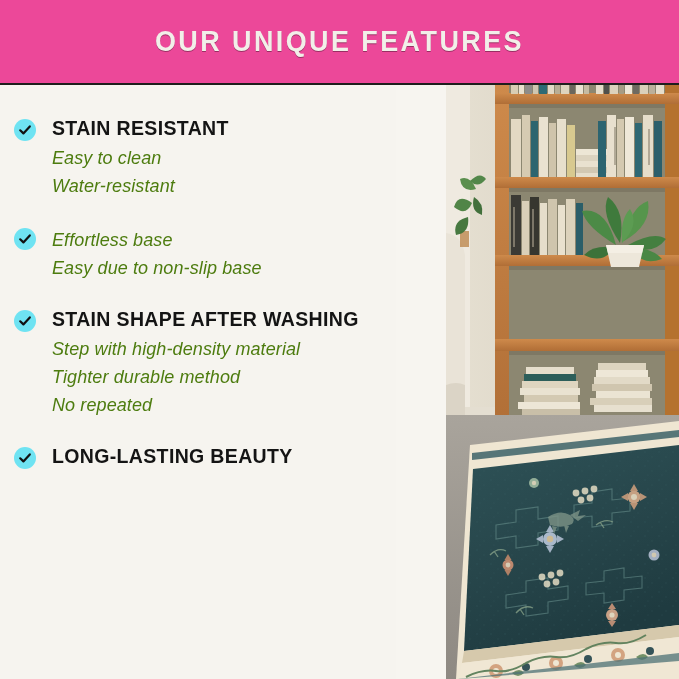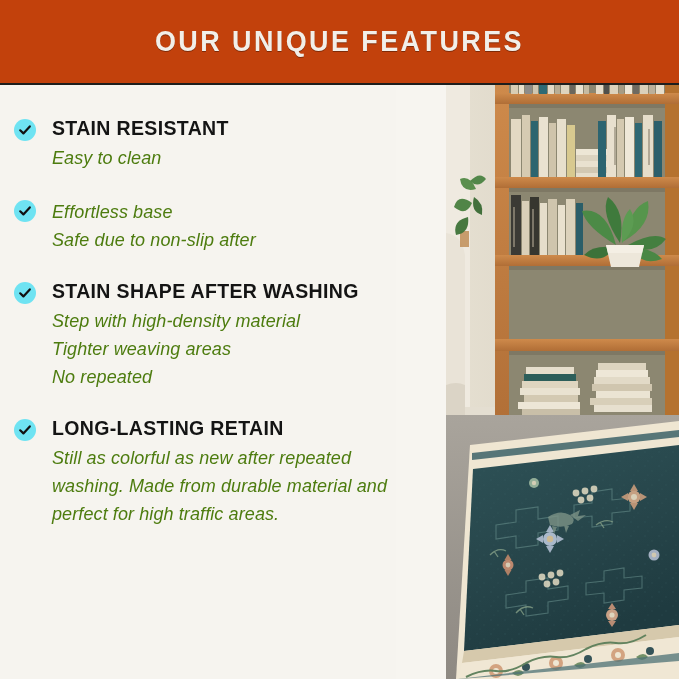--- a/index.html
+++ b/index.html
@@ -15,21 +15,21 @@
     font-family: "Liberation Sans", sans-serif;
     background: #F7F5F0;
   }
 
   
   #header-bar {
     position: absolute;
     left: 0; top: 0;
     width: 679px;
     height: 85px;
-    background: #c2410c;
+    background: #ec4899;
     border-bottom: 2px solid #1e1e1d;
     box-sizing: border-box;
     display: flex;
     align-items: center;
     justify-content: center;
   }
   #header-title {
     color: #F2EFE9;
     font-size: 29px;
     font-weight: bold;
@@ -112,52 +112,52 @@
   <div id="features-panel">
 
     <div class="feature-block">
       <span class="check-icon">
         <svg width="14" height="14" viewBox="0 0 14 14" aria-hidden="true">
           <path d="M2.2 7.3 L5.4 10.4 L11.8 3.4" fill="none" stroke="#111111" stroke-width="2.2" stroke-linecap="round" stroke-linejoin="round"></path>
         </svg>
       </span>
       <p class="feature-title">STAIN RESISTANT</p>
       <p class="feature-sub">Easy to clean</p>
+      <p class="feature-sub">Water-resistant</p>
     </div>
 
     <div class="feature-block">
       <span class="check-icon">
         <svg width="14" height="14" viewBox="0 0 14 14" aria-hidden="true">
           <path d="M2.2 7.3 L5.4 10.4 L11.8 3.4" fill="none" stroke="#111111" stroke-width="2.2" stroke-linecap="round" stroke-linejoin="round"></path>
         </svg>
       </span>
       <p class="feature-sub">Effortless base</p>
-      <p class="feature-sub">Safe due to non-slip after</p>
+      <p class="feature-sub">Easy due to non-slip base</p>
     </div>
 
     <div class="feature-block">
       <span class="check-icon">
         <svg width="14" height="14" viewBox="0 0 14 14" aria-hidden="true">
           <path d="M2.2 7.3 L5.4 10.4 L11.8 3.4" fill="none" stroke="#111111" stroke-width="2.2" stroke-linecap="round" stroke-linejoin="round"></path>
         </svg>
       </span>
       <p class="feature-title">STAIN SHAPE AFTER WASHING</p>
       <p class="feature-sub">Step with high-density material</p>
-      <p class="feature-sub">Tighter weaving areas</p>
+      <p class="feature-sub">Tighter durable method</p>
       <p class="feature-sub">No repeated</p>
     </div>
 
     <div class="feature-block">
       <span class="check-icon">
         <svg width="14" height="14" viewBox="0 0 14 14" aria-hidden="true">
           <path d="M2.2 7.3 L5.4 10.4 L11.8 3.4" fill="none" stroke="#111111" stroke-width="2.2" stroke-linecap="round" stroke-linejoin="round"></path>
         </svg>
       </span>
-      <p class="feature-title">LONG-LASTING RETAIN</p>
-      <p class="feature-sub wrap">Still as colorful as new after repeated washing. Made from durable material and perfect for high traffic areas.</p>
+      <p class="feature-title">LONG-LASTING BEAUTY</p>
     </div>
 
   </div>
 
   <div id="photo-panel">
     <svg id="photo-svg" viewBox="0 0 233 594" preserveAspectRatio="xMidYMid slice" aria-hidden="true">
       <defs>
         <linearGradient id="wallG" x1="0" y1="0" x2="1" y2="0">
           <stop offset="0" stop-color="#E6E0D2"></stop>
           <stop offset="1" stop-color="#D3CCBB"></stop>

